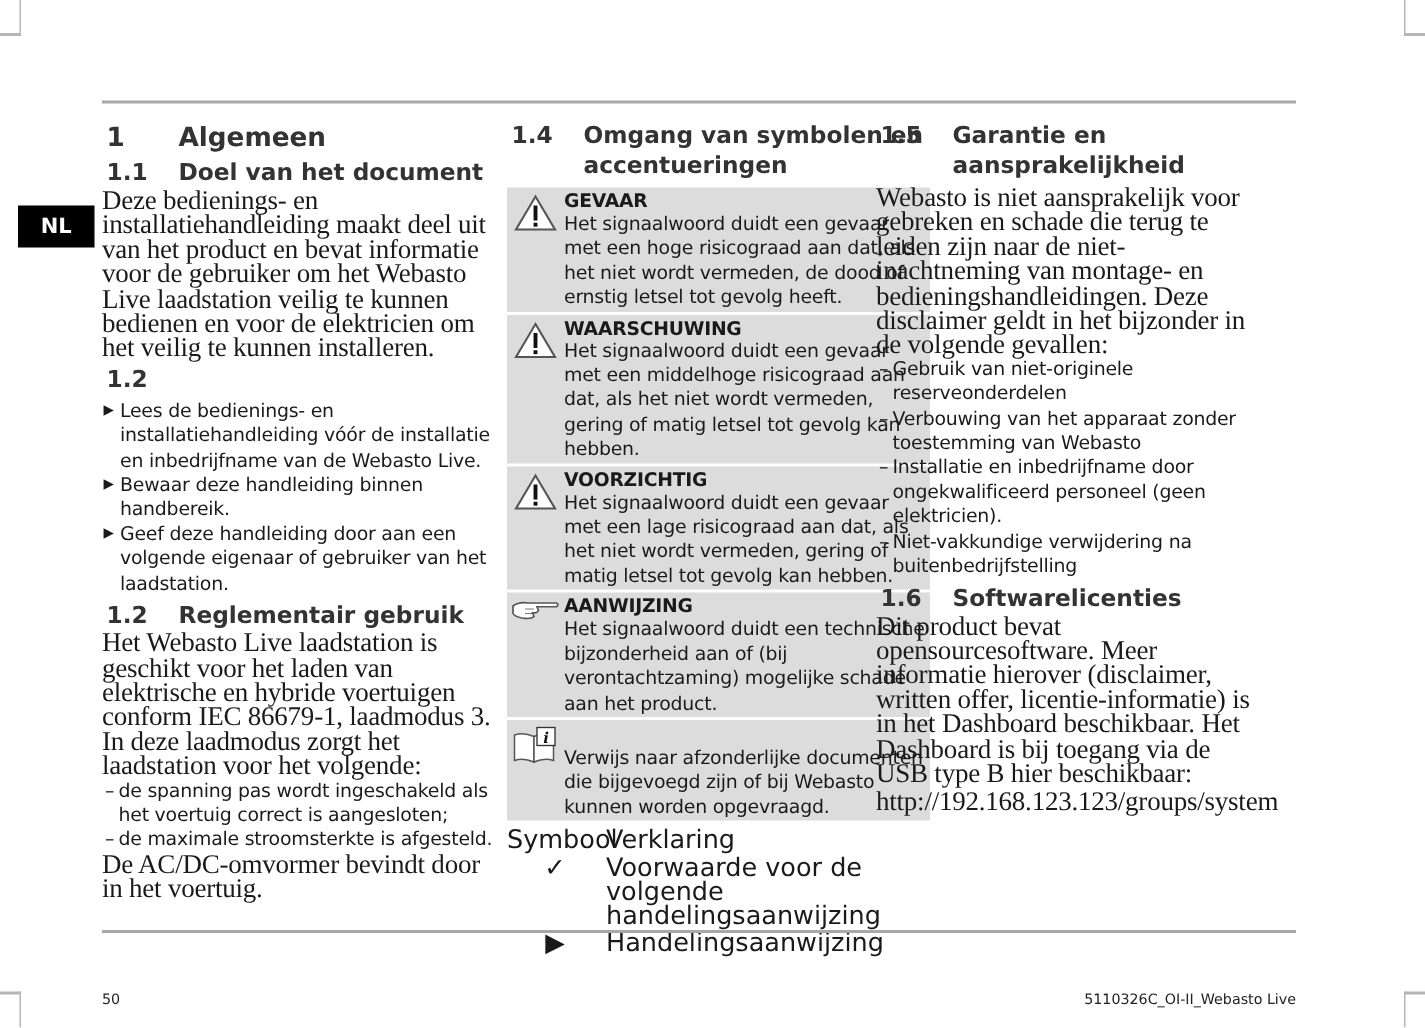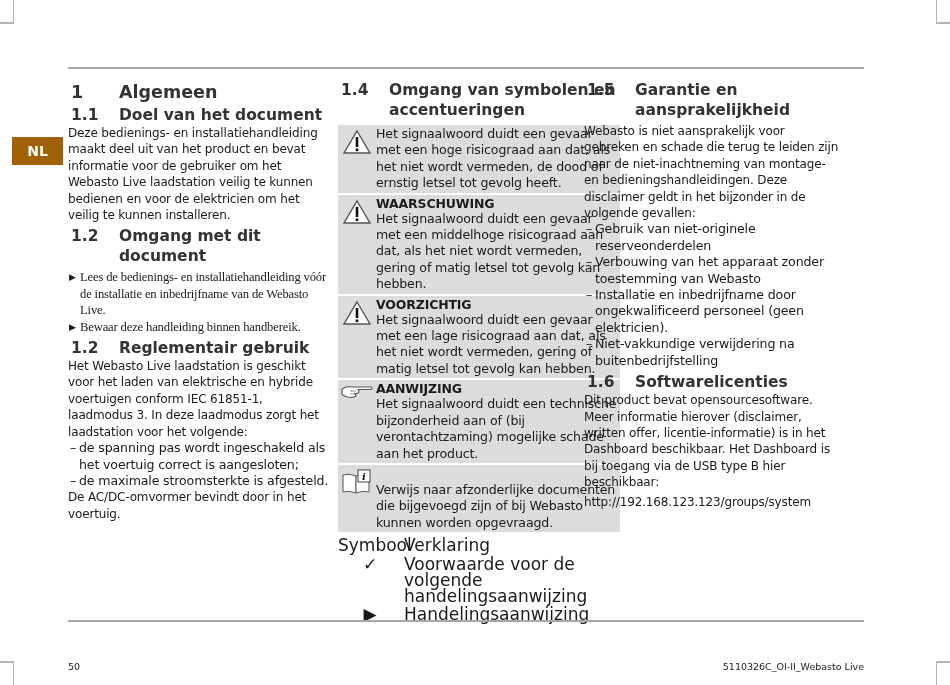--- a/index.html
+++ b/index.html
@@ -6,33 +6,33 @@
   body { width:950px; height:685px; position:relative; overflow:hidden;
          font-family:"DejaVu Sans", sans-serif; color:#1a1a1a; }
   .crop { position:absolute; border-color:#b5b5b5; border-style:solid; width:13px; height:22px; }
   .crop.tl { left:0; top:0; border-width:0 1px 2px 0; }
   .crop.tr { right:0; top:0; border-width:0 0 2px 1px; }
   .crop.bl { left:0; bottom:0; border-width:2px 1px 0 0; }
   .crop.br { right:0; bottom:0; border-width:2px 0 0 1px; }
   .rule { position:absolute; left:68px; width:796px; height:2px; background:#a8a8a8; }
   .rule.top { top:67px; }
   .rule.bottom { top:620px; }
-  .nl-tab { position:absolute; left:12px; top:137px; width:51px; height:28px; background:#a16207;
+  .nl-tab { position:absolute; left:12px; top:137px; width:51px; height:28px; background:#000000;
             color:#fff; font-weight:bold; font-size:14px; display:flex; align-items:center; justify-content:center; }
   .col { position:absolute; top:80px; }
   .col1 { left:68px; width:262px; }
   .col2 { left:338px; width:282px; }
   .col3 { left:584px; width:258px; }
   h1, h2 { margin:0; font-weight:bold; color:#333; display:flex; }
   h1 { font-size:17.5px; line-height:24px; margin-bottom:1px; }
   h2 { font-size:15.5px; line-height:20px; }
   .num { width:48px; flex:none; padding-left:3px; }
-  p { margin:0; font-size:12px; line-height:16.4px; letter-spacing:-0.15px; }
+  p { margin:0; font-size:18px; line-height:16.4px; letter-spacing:-0.15px;font-family:Liberation Serif, serif; }
   .bullets, .dashes { list-style:none; margin:0; padding:0; font-size:12.6px; line-height:16.4px; letter-spacing:-0.15px; }
-  .bullets li { position:relative; padding-left:12px;font-family:Liberation Serif, serif; }
+  .bullets li { position:relative; padding-left:12px; }
   .bullets li::before { content:"\25B6"; position:absolute; left:1px; top:0; font-size:9px; }
   .dashes li { position:relative; padding-left:11px; }
   .dashes li::before { content:"\2013"; position:absolute; left:2px; top:0; }
   .notice { background:#dcdcdc; display:flex; margin-bottom:2px; padding:1px 0 1px 0; }
   .notice .ico { width:38px; flex:none; display:flex; justify-content:center; padding-top:3px; }
   .notice .txt { flex:1; font-size:12.6px; line-height:16.4px; letter-spacing:-0.15px; }
   .notice .sig { font-weight:bold; font-size:12.5px; line-height:15px; }
   .sym-table { margin-top:5px; font-size:17px; line-height:16px; }
   .sym-row { display:flex; }
   .sym-row .s { width:66px; flex:none; }
@@ -59,32 +59,32 @@
     <span>Algemeen</span>
   </h1>
   <h2>
     <span class="num">1.1</span>
     <span>Doel van het document</span>
   </h2>
   <p>Deze bedienings- en installatiehandleiding maakt deel uit van het product en bevat informatie voor de gebruiker om het Webasto Live laadstation veilig te kunnen bedienen en voor de elektricien om het veilig te kunnen installeren.</p>
 
   <h2 style="margin-top:3px">
     <span class="num">1.2</span>
-    <span>Omgang met dit document</span>
   </h2>
   <ul class="bullets" style="margin-top:3px">
     <li>Lees de bedienings- en installatiehandleiding vóór de installatie en inbedrijfname van de Webasto Live.</li>
     <li>Bewaar deze handleiding binnen handbereik.</li>
+    <li>Geef deze handleiding door aan een volgende eigenaar of gebruiker van het laadstation.</li>
   </ul>
 
   <h2 style="margin-top:3px">
     <span class="num">1.2</span>
     <span>Reglementair gebruik</span>
   </h2>
-  <p>Het Webasto Live laadstation is geschikt voor het laden van elektrische en hybride voertuigen conform IEC 61851-1, laadmodus 3. In deze laadmodus zorgt het laadstation voor het volgende:</p>
+  <p>Het Webasto Live laadstation is geschikt voor het laden van elektrische en hybride voertuigen conform IEC 86679-1, laadmodus 3. In deze laadmodus zorgt het laadstation voor het volgende:</p>
   <ul class="dashes">
     <li>de spanning pas wordt ingeschakeld als het voertuig correct is aangesloten;</li>
     <li>de maximale stroomsterkte is afgesteld.</li>
   </ul>
   <p>De AC/DC-omvormer bevindt door in het voertuig.</p>
 </div>
 
 <div class="col col2">
   <h2 style="margin-bottom:5px">
     <span class="num">1.4</span>
@@ -93,20 +93,21 @@
 
   <div class="notice">
     <div class="ico">
       <svg width="30" height="26" viewBox="0 0 30 26">
           <path d="M15 2 L28 24 L2 24 Z" fill="#fff" stroke="#555" stroke-width="1.4"></path>
           <rect x="13.7" y="8" width="2.6" height="10" fill="#111"></rect>
           <rect x="13.7" y="19.5" width="2.6" height="2.6" fill="#111"></rect>
         </svg>
     </div>
     <div class="txt">
+      <div class="sig">GEVAAR</div>
       <div>Het signaalwoord duidt een gevaar met een hoge risicograad aan dat, als het niet wordt vermeden, de dood of ernstig letsel tot gevolg heeft.</div>
     </div>
   </div>
 
   <div class="notice">
     <div class="ico">
       <svg width="30" height="26" viewBox="0 0 30 26">
           <path d="M15 2 L28 24 L2 24 Z" fill="#fff" stroke="#555" stroke-width="1.4"></path>
           <rect x="13.7" y="8" width="2.6" height="10" fill="#111"></rect>
           <rect x="13.7" y="19.5" width="2.6" height="2.6" fill="#111"></rect>

